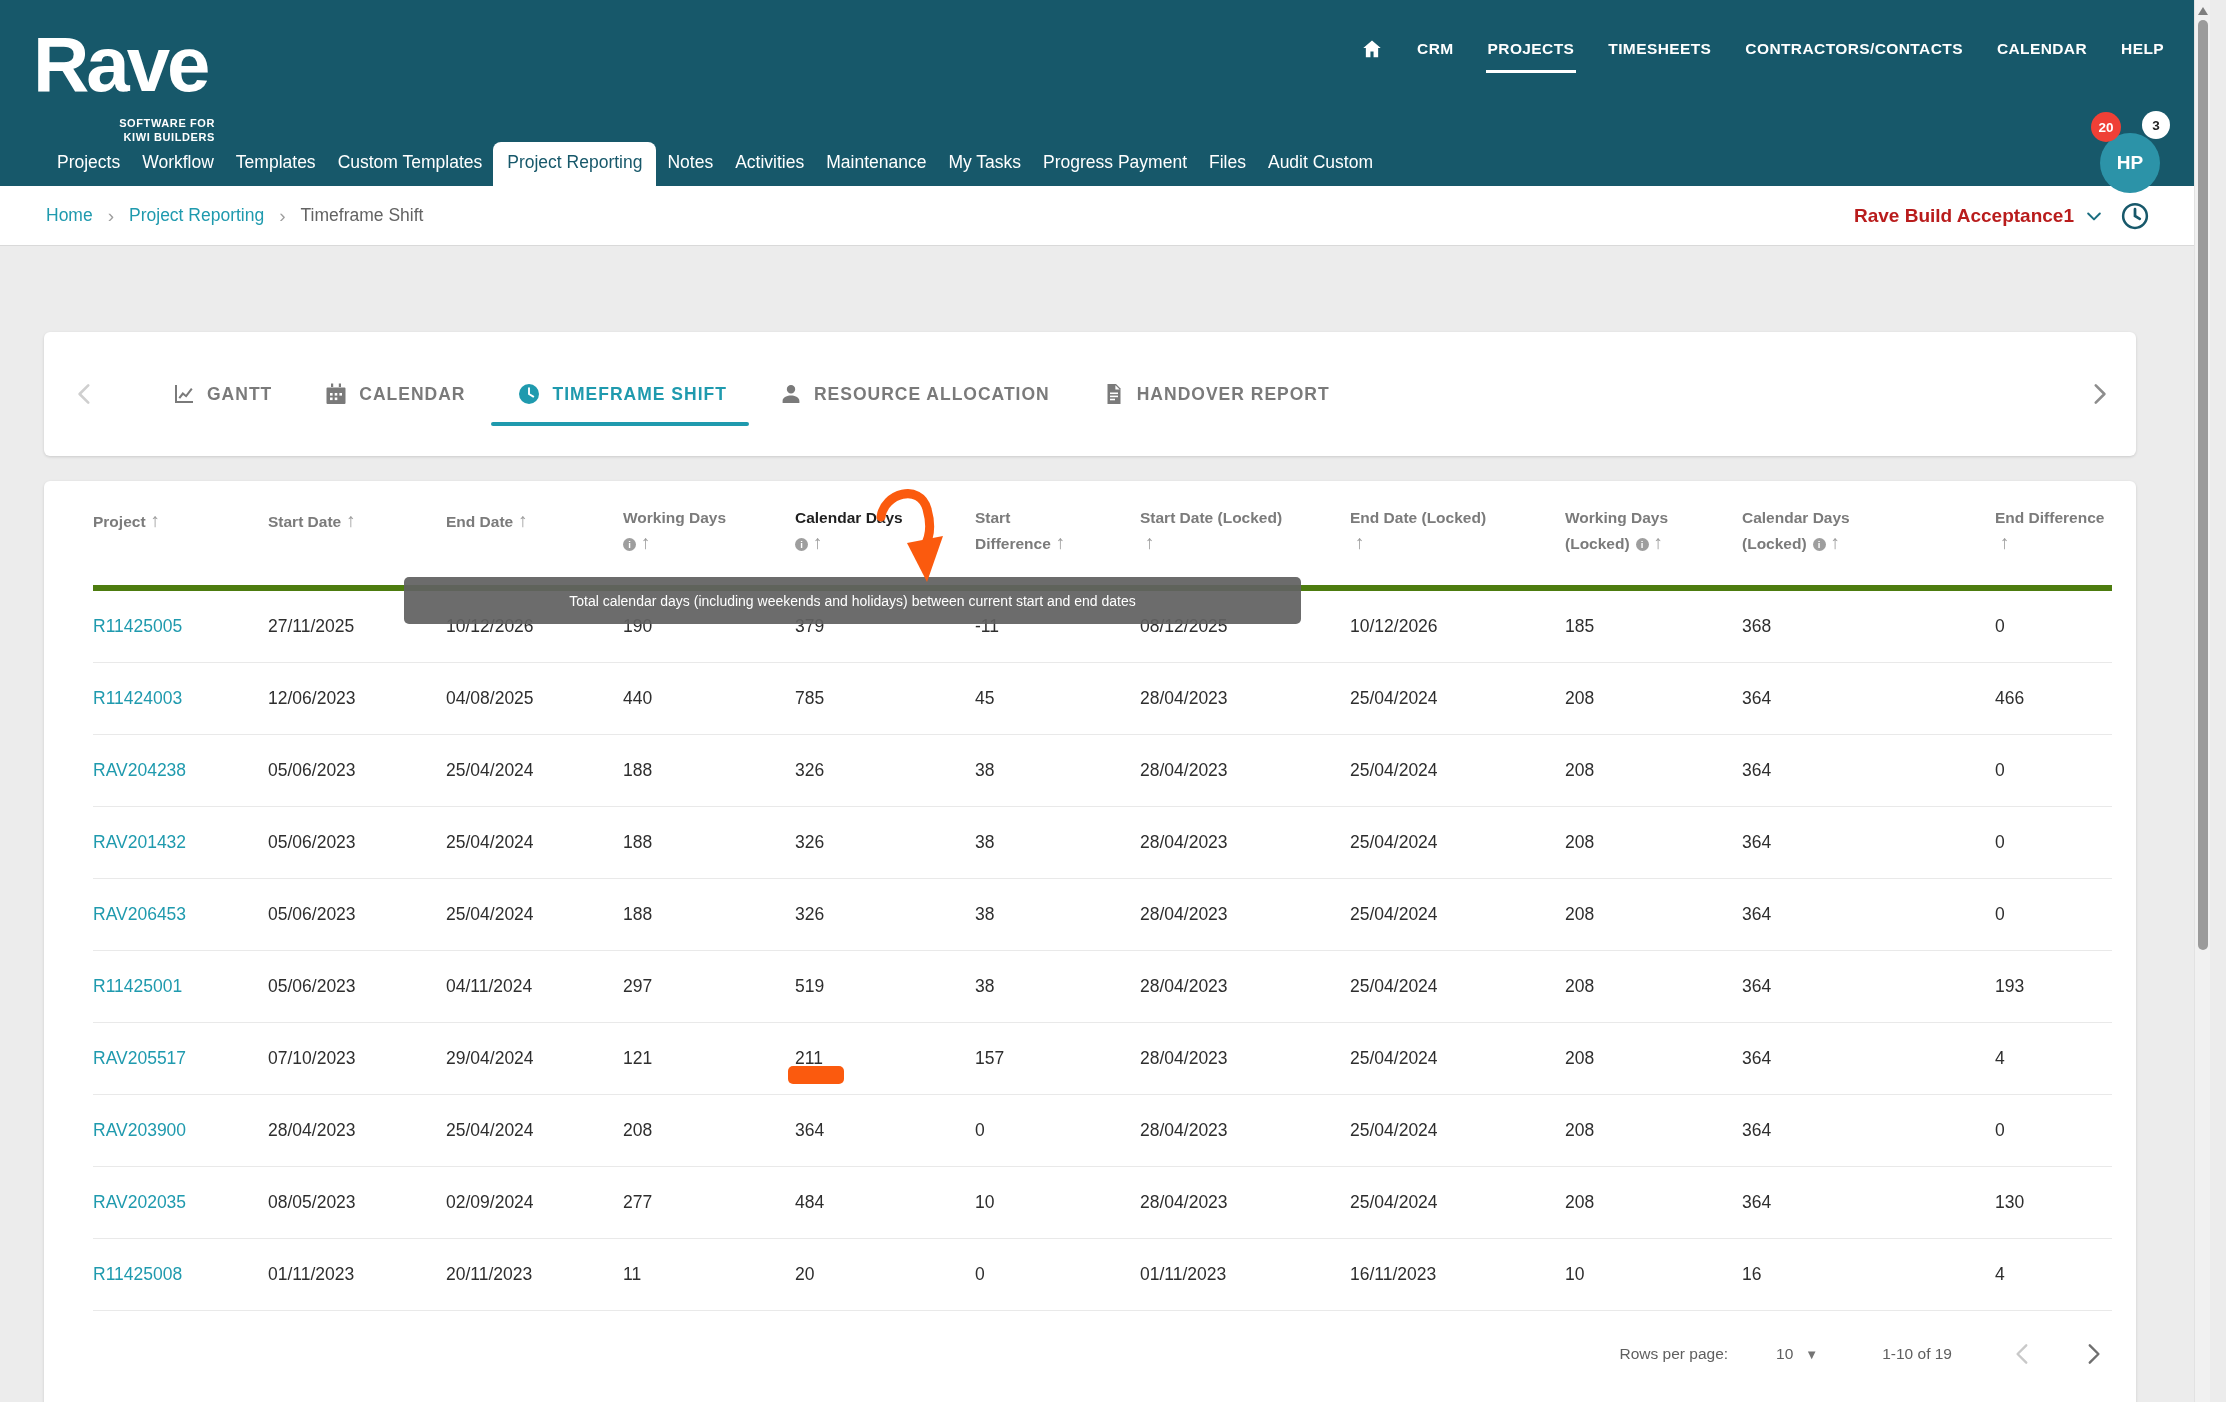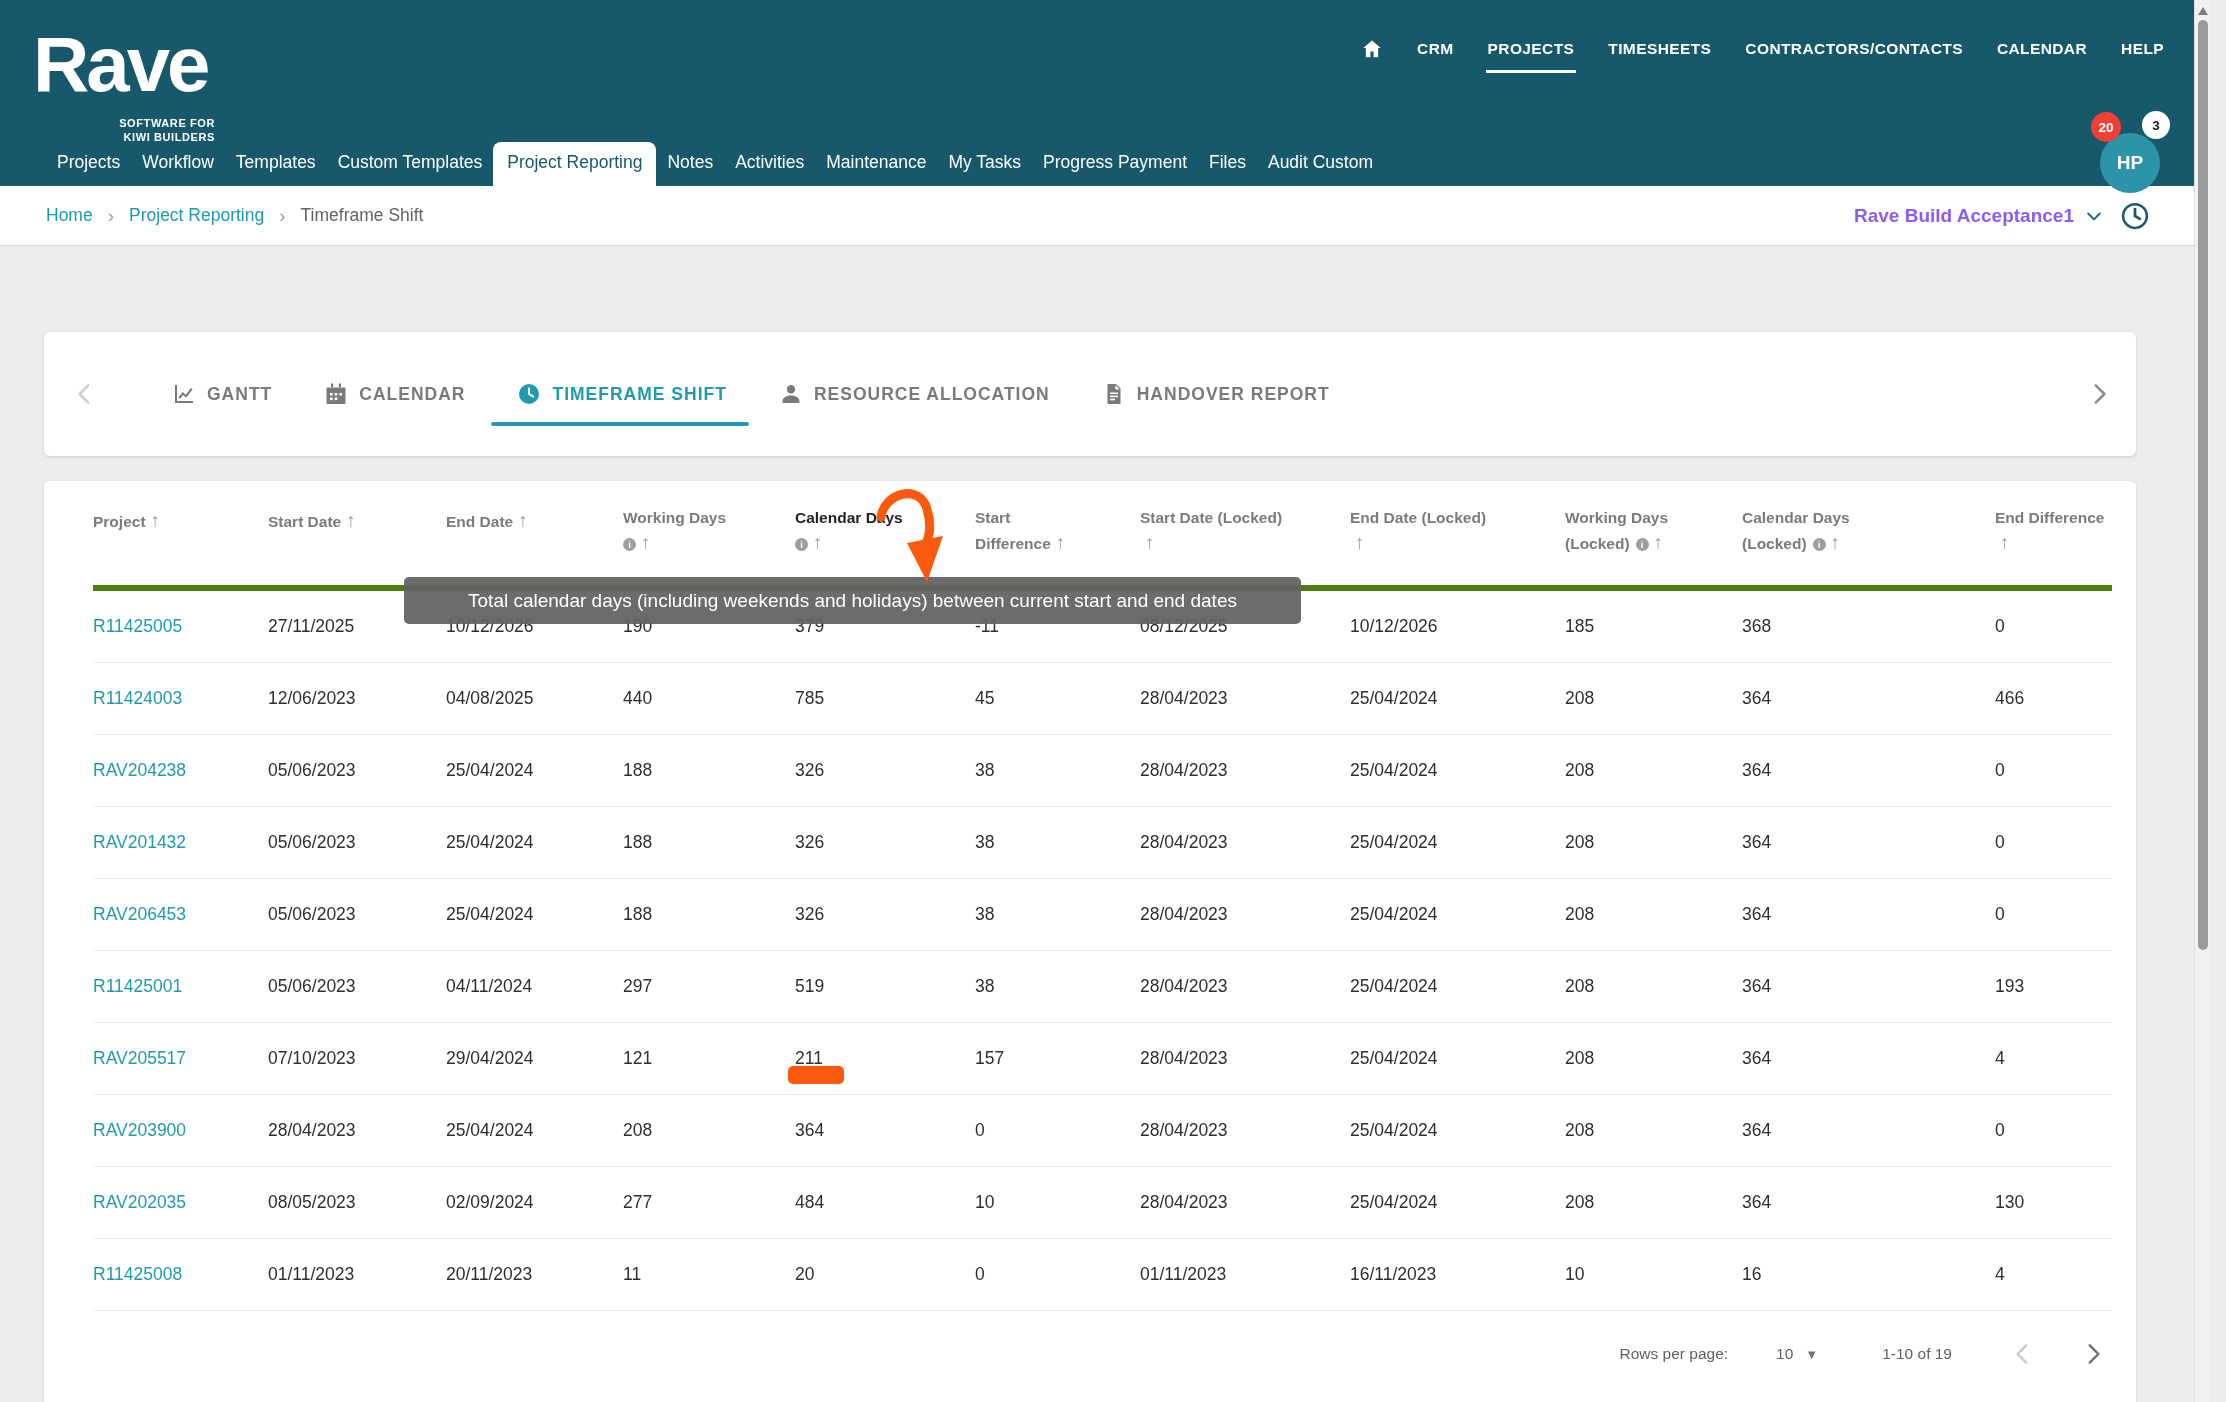--- a/index.html
+++ b/index.html
@@ -37,21 +37,21 @@
   .sub-nav-item{color:#fff;font-size:17.5px;padding:10px 11px 13px;cursor:pointer;white-space:nowrap;}
   .sub-nav-item.active{background:#fff;color:var(--teal);border-radius:8px 8px 0 0;padding:10px 14px 13px;}
 
   
   .breadcrumb-bar{height:60px;background:#fff;border-bottom:1px solid #d9d9d9;display:flex;align-items:center;justify-content:space-between;padding:0 60px 0 46px;}
   .breadcrumb{display:flex;align-items:center;gap:15px;font-size:17.5px;}
   .bc-link{color:var(--accent);cursor:pointer;}
   .bc-current{color:#636363;}
   .bc-sep{color:#9e9e9e;font-size:19px;}
   .context{display:flex;align-items:center;gap:16px;}
-  .context-label{color:#8b5cf6;font-size:19px;font-weight:bold;display:flex;align-items:center;gap:10px;cursor:pointer;}
+  .context-label{color:#b91c1c;font-size:19px;font-weight:bold;display:flex;align-items:center;gap:10px;cursor:pointer;}
   .chev-down-icon{width:20px;height:20px;color:#1a6e80;}
   .clock-outline-icon{width:30px;height:30px;color:var(--teal);display:block;cursor:pointer;}
 
   
   main{padding:50px 74px 0 44px;}
   .card{background:#fff;border-radius:6px;box-shadow:0 1px 3px rgba(0,0,0,.14);}
 
   
   .tabs-card{height:124px;position:relative;}
   .tabs-strip{display:flex;align-items:stretch;height:100%;padding-left:128px;gap:52px;margin-top:36px;}
@@ -79,21 +79,21 @@
   
   .pagination{height:86px;display:flex;align-items:center;justify-content:flex-end;color:#5f5f5f;font-size:15.5px;padding-right:6px;}
   .rpp-value{margin-left:48px;display:flex;align-items:center;gap:12px;cursor:pointer;}
   .rpp-caret{color:#757575;font-size:13px;}
   .range{margin-left:64px;}
   .pg-chev{width:26px;height:26px;cursor:pointer;}
   .pg-chev.prev{margin-left:58px;color:#c9c9c9;}
   .pg-chev.next{margin-left:44px;color:#6f6f6f;}
 
   
-  .tooltip{position:absolute;left:360px;top:96px;width:897px;height:47px;background:rgba(97,97,97,.93);border-radius:5px;color:#fff;font-size:19px;display:flex;align-items:center;justify-content:center;z-index:4;padding:0 14px;white-space:nowrap;}
+  .tooltip{position:absolute;left:360px;top:96px;width:897px;height:47px;background:rgba(97,97,97,.93);border-radius:5px;color:#fff;font-size:14px;display:flex;align-items:center;justify-content:center;z-index:4;padding:0 14px;white-space:nowrap;}
   .annot-arrow{position:absolute;left:830px;top:0;width:74px;height:110px;z-index:5;pointer-events:none;}
   .annot-highlight{position:absolute;left:744px;top:585px;width:56px;height:18px;background:var(--orange);border-radius:5px;z-index:3;}
 
   
   .scrollbar{position:absolute;top:0;right:0;width:16px;height:1402px;background:#f1f1f1;border-left:1px solid #e2e2e2;z-index:50;}
   .sb-arrow-up{width:0;height:0;border-left:5px solid transparent;border-right:5px solid transparent;border-bottom:8px solid #7f7f7f;margin:7px auto 5px;}
   .sb-thumb{width:10px;margin:0 auto;height:930px;background:#9b9b9b;border-radius:5px;}
 </style>
 </head>
 <body>

